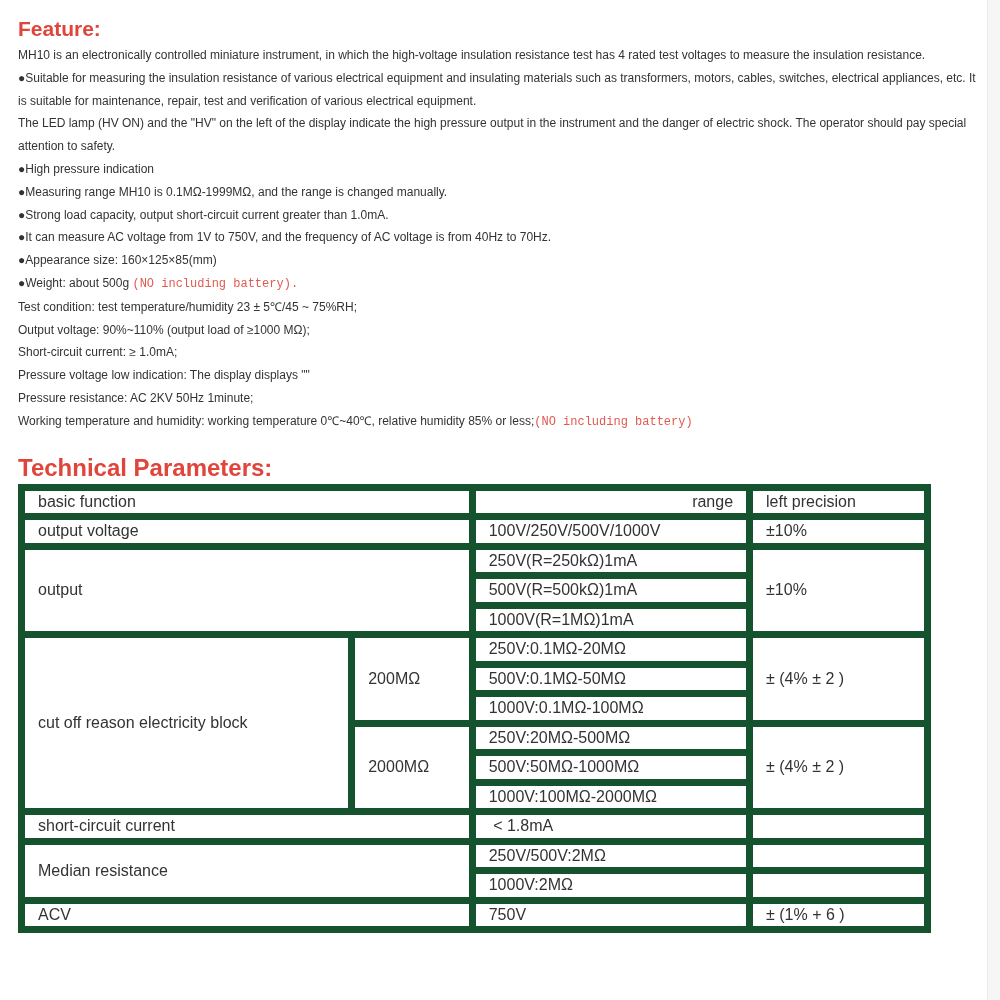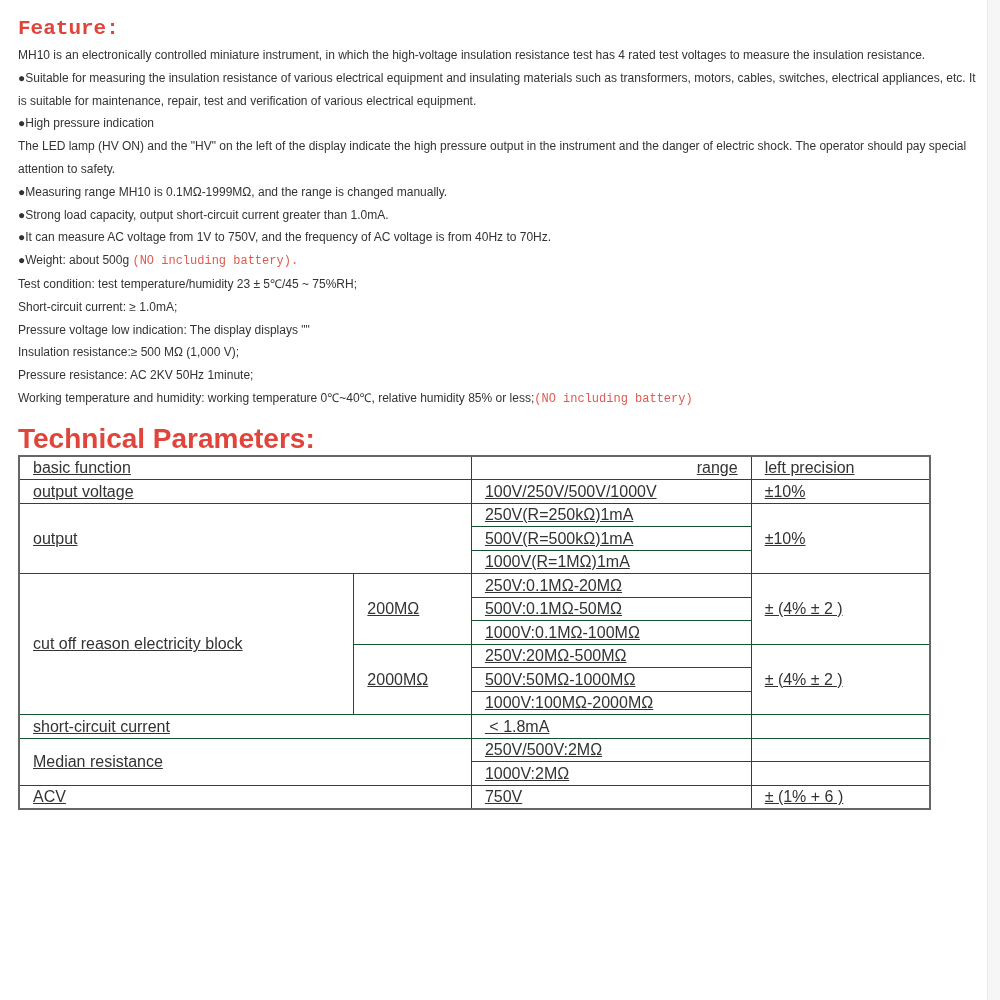--- a/index.html
+++ b/index.html
@@ -1,50 +1,51 @@
 <!DOCTYPE html>
 <html><head>
 <meta charset="utf-8">
 <style>
   html, body { margin: 0; padding: 0; background: #ffffff; }
   body { width: 1000px; height: 1000px; position: relative; overflow: hidden;
          font-family: "Liberation Sans", sans-serif; color: #333333; }
   .page { position: absolute; left: 18px; top: 14px; width: 960px; }
   .right-edge { position: absolute; right: 0; top: 0; width: 12px; height: 1000px;
                 background: #f6f6f6; border-left: 1px solid #ececec; }
-  h2.section { margin: 0; font-family: Liberation Mono, monospace; font-weight: bold;
+  h2.section { margin: 0; font-family: Liberation Sans, sans-serif; font-weight: bold;
                font-size: 21px; line-height: 30px; color: #e0443a; }
-  h2.section.tech { font-family: "Liberation Sans", sans-serif; font-size: 28px; margin-top: 14px; line-height: 28px; }
+  h2.section.tech { font-family: "Liberation Sans", sans-serif; font-size: 24px; margin-top: 20px; line-height: 28px; }
   .para { font-size: 12px; line-height: 22.8px; margin: 0; }
   .red { color: #e05a4f; font-family: Liberation Mono, monospace; }
   table.params { border-collapse: collapse; width: 913px; margin-top: 2px;
                  font-size: 16px; color: #333; border: 2px solid #666; }
-  table.params td { border: 1px solid #14532d; padding: 0 13px; height: 22.5px; line-height: 22px; vertical-align: middle; white-space: nowrap; text-decoration: underline; }
+  table.params td { border: 7px solid #14532d; padding: 0 13px; height: 22.5px; line-height: 22px; vertical-align: middle; white-space: nowrap; }
   .c1 { width: 345px; } .c2 { width: 102px; } .c3 { width: 284px; text-align: right; } .c4 { width: 175px; }
 </style>
 </head>
 <body>
 
 <div class="right-edge"></div>
 
 <div class="page">
   <h2 class="section">Feature:</h2>
   <div>
     <p class="para"><span>MH10 is an electronically controlled miniature instrument, in which the high-voltage insulation resistance test has 4 rated test voltages to measure the insulation resistance.</span></p>
     <p class="para"><span>●Suitable for measuring the insulation resistance of various electrical equipment and insulating materials such as transformers, motors, cables, switches, electrical appliances, etc. It is suitable for maintenance, repair, test and verification of various electrical equipment.</span></p>
+    <p class="para"><span>The LED lamp (HV ON) and the "HV" on the left of the display indicate the high pressure output in the instrument and the danger of electric shock. The operator should pay special attention to safety.</span></p>
     <p class="para"><span>●High pressure indication</span></p>
-    <p class="para"><span>The LED lamp (HV ON) and the "HV" on the left of the display indicate the high pressure output in the instrument and the danger of electric shock. The operator should pay special attention to safety.</span></p>
     <p class="para"><span>●Measuring range MH10 is 0.1MΩ-1999MΩ, and the range is changed manually.</span></p>
     <p class="para"><span>●Strong load capacity, output short-circuit current greater than 1.0mA.</span></p>
     <p class="para"><span>●It can measure AC voltage from 1V to 750V, and the frequency of AC voltage is from 40Hz to 70Hz.</span></p>
+    <p class="para"><span>●Appearance size: 160×125×85(mm)</span></p>
     <p class="para"><span>●Weight: about 500g </span><span class="red">(NO including battery).</span></p>
     <p class="para"><span>Test condition: test temperature/humidity 23 ± 5℃/45 ~ 75%RH;</span></p>
+    <p class="para"><span>Output voltage: 90%~110% (output load of ≥1000 MΩ);</span></p>
     <p class="para"><span>Short-circuit current: ≥ 1.0mA;</span></p>
     <p class="para"><span>Pressure voltage low indication: The display displays ""</span></p>
-    <p class="para"><span>Insulation resistance:≥ 500 MΩ (1,000 V);</span></p>
     <p class="para"><span>Pressure resistance: AC 2KV 50Hz 1minute;</span></p>
     <p class="para"><span>Working temperature and humidity: working temperature 0℃~40℃, relative humidity 85% or less;</span><span class="red">(NO including battery)</span></p>
   </div>
 
   <h2 class="section tech">Technical Parameters:</h2>
 
   <table class="params">
     <tbody>
         <tr>
       <td class="c1" colspan="2">basic function</td>

